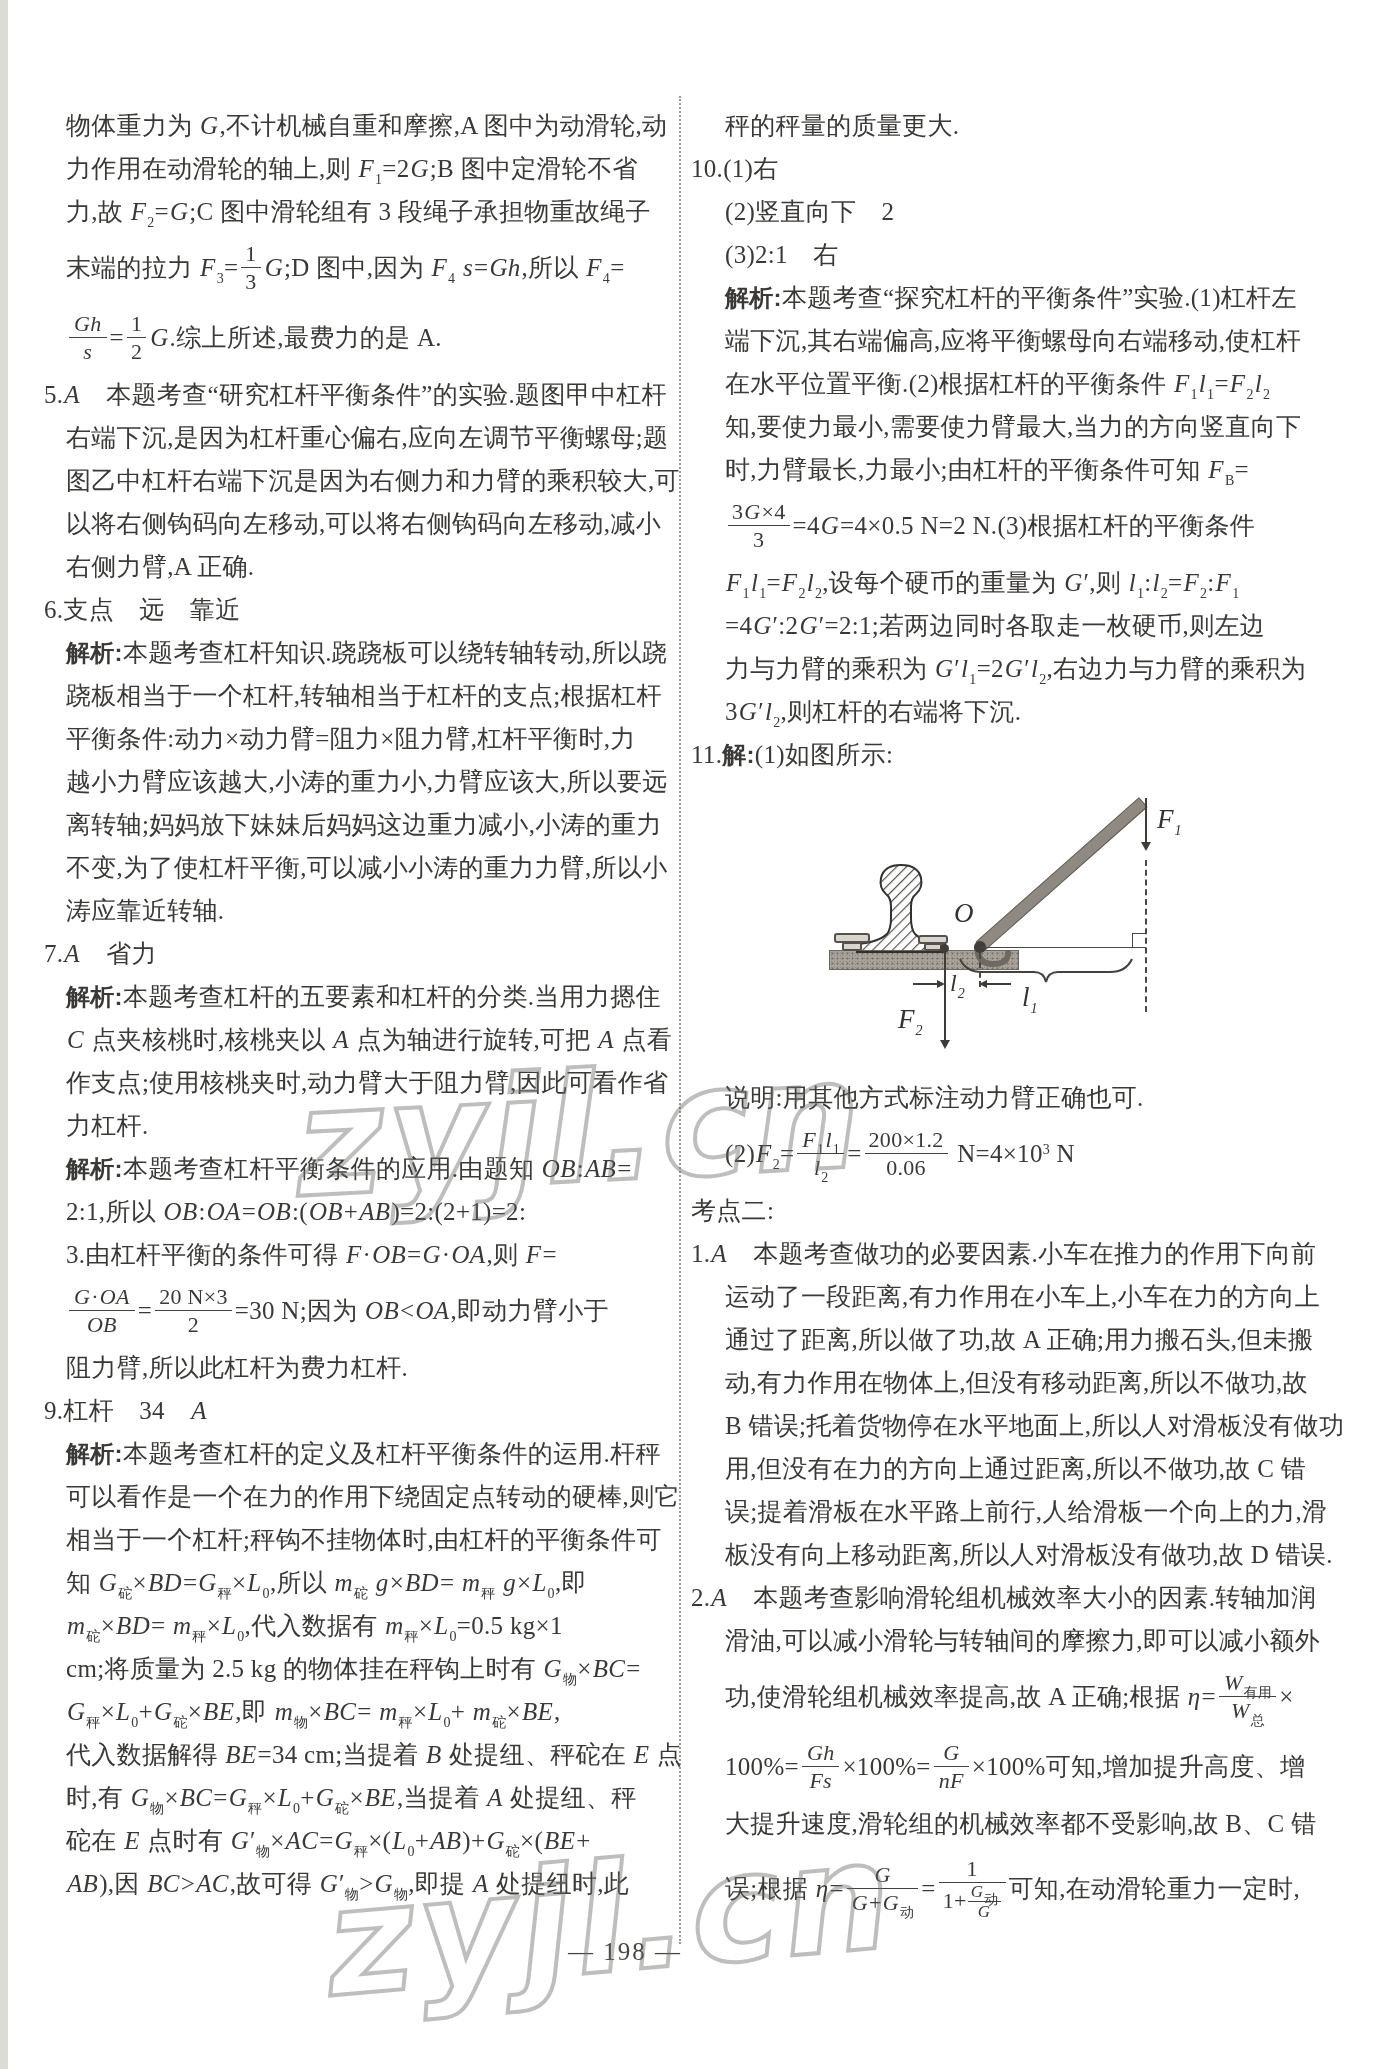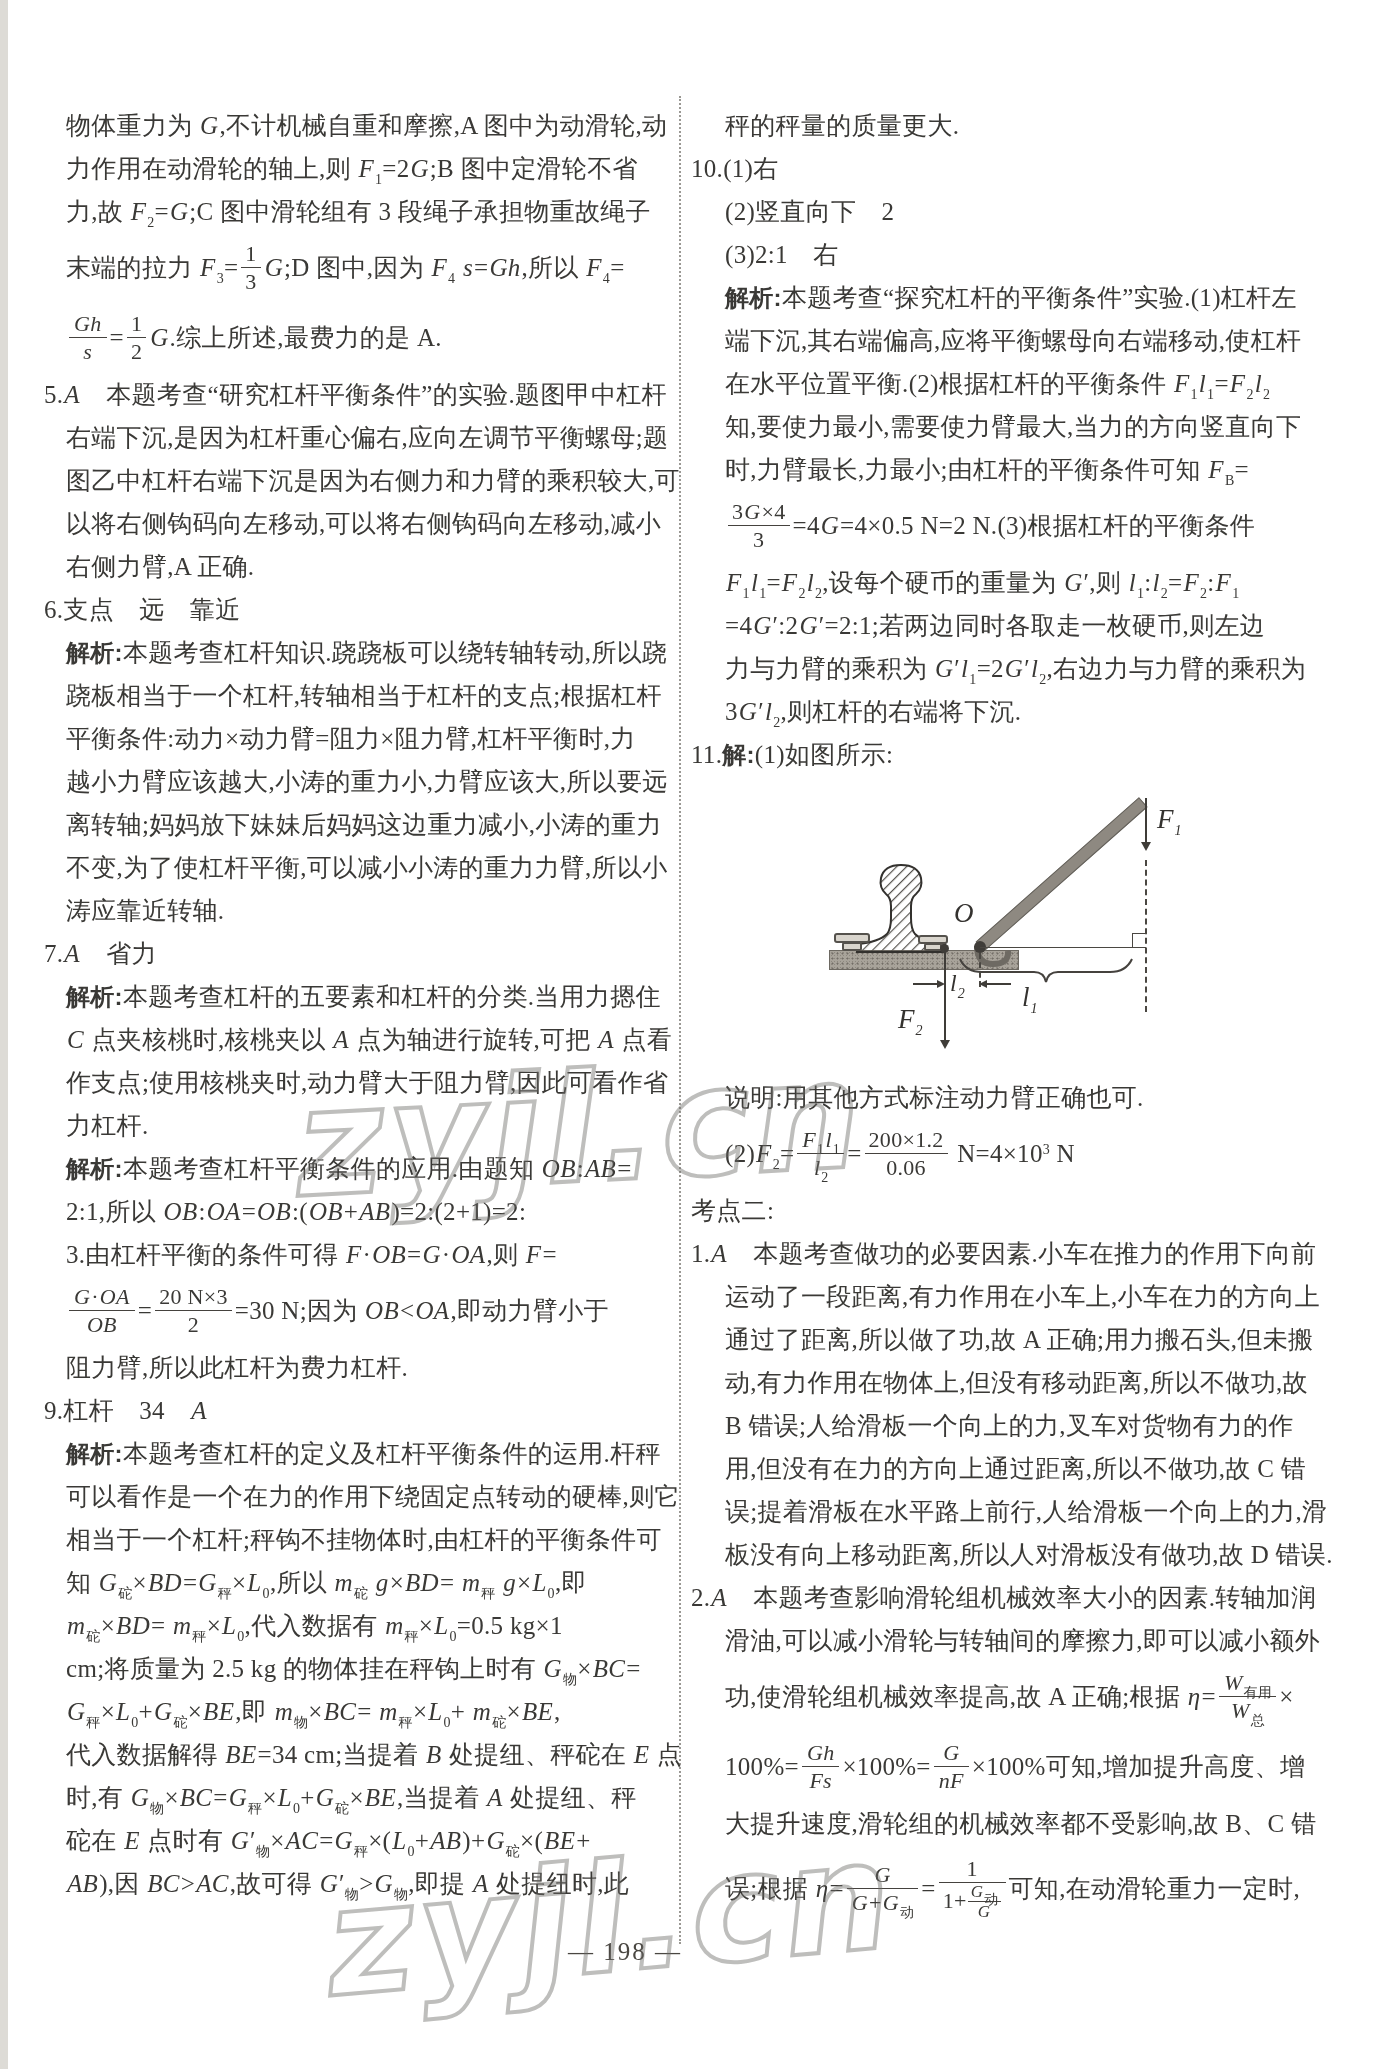--- a/index.html
+++ b/index.html
@@ -174,21 +174,21 @@
 
     <div>
 
     <div class="row p">说明:用其他方式标注动力臂正确也可.</div>
         <div class="row p tall">(2)<i>F</i><sub>2</sub>=<span class="fr"><span class="fn"><i>F</i><sub>1</sub><i>l</i><sub>1</sub></span><span class="fd"><i>l</i><sub>2</sub></span></span>=<span class="fr"><span class="fn">200×1.2</span><span class="fd">0.06</span></span> N=4×10<sup>3</sup> N</div>
         <div class="row n">考点二:</div>
         <div class="row n">1.<i>A</i>　本题考查做功的必要因素.小车在推力的作用下向前</div>
         <div class="row p">运动了一段距离,有力作用在小车上,小车在力的方向上</div>
         <div class="row p">通过了距离,所以做了功,故 A 正确;用力搬石头,但未搬</div>
         <div class="row p">动,有力作用在物体上,但没有移动距离,所以不做功,故</div>
-        <div class="row p">B 错误;人给滑板一个向上的力,叉车对货物有力的作</div>
+        <div class="row p">B 错误;托着货物停在水平地面上,所以人对滑板没有做功</div>
         <div class="row p">用,但没有在力的方向上通过距离,所以不做功,故 C 错</div>
         <div class="row p">误;提着滑板在水平路上前行,人给滑板一个向上的力,滑</div>
         <div class="row p">板没有向上移动距离,所以人对滑板没有做功,故 D 错误.</div>
         <div class="row n">2.<i>A</i>　本题考查影响滑轮组机械效率大小的因素.转轴加润</div>
         <div class="row p">滑油,可以减小滑轮与转轴间的摩擦力,即可以减小额外</div>
         <div class="row p tall">功,使滑轮组机械效率提高,故 A 正确;根据 <i>η</i>=<span class="fr"><span class="fn"><i>W</i><sub>有用</sub></span><span class="fd"><i>W</i><sub>总</sub></span></span>×</div>
         <div class="row p tall">100%=<span class="fr"><span class="fn"><i>Gh</i></span><span class="fd"><i>Fs</i></span></span>×100%=<span class="fr"><span class="fn"><i>G</i></span><span class="fd"><i>nF</i></span></span>×100%可知,增加提升高度、增</div>
         <div class="row p">大提升速度,滑轮组的机械效率都不受影响,故 B、C 错</div>
         <div class="row p tall2">误;根据 <i>η</i>=<span class="fr"><span class="fn"><i>G</i></span><span class="fd"><i>G</i>+<i>G</i><sub>动</sub></span></span>=<span class="fr"><span class="fn">1</span><span class="fd">1+<span class="fr"><span class="fn"><i>G</i><sub>动</sub></span><span class="fd"><i>G</i></span></span></span></span>可知,在动滑轮重力一定时,</div>
       </div>

